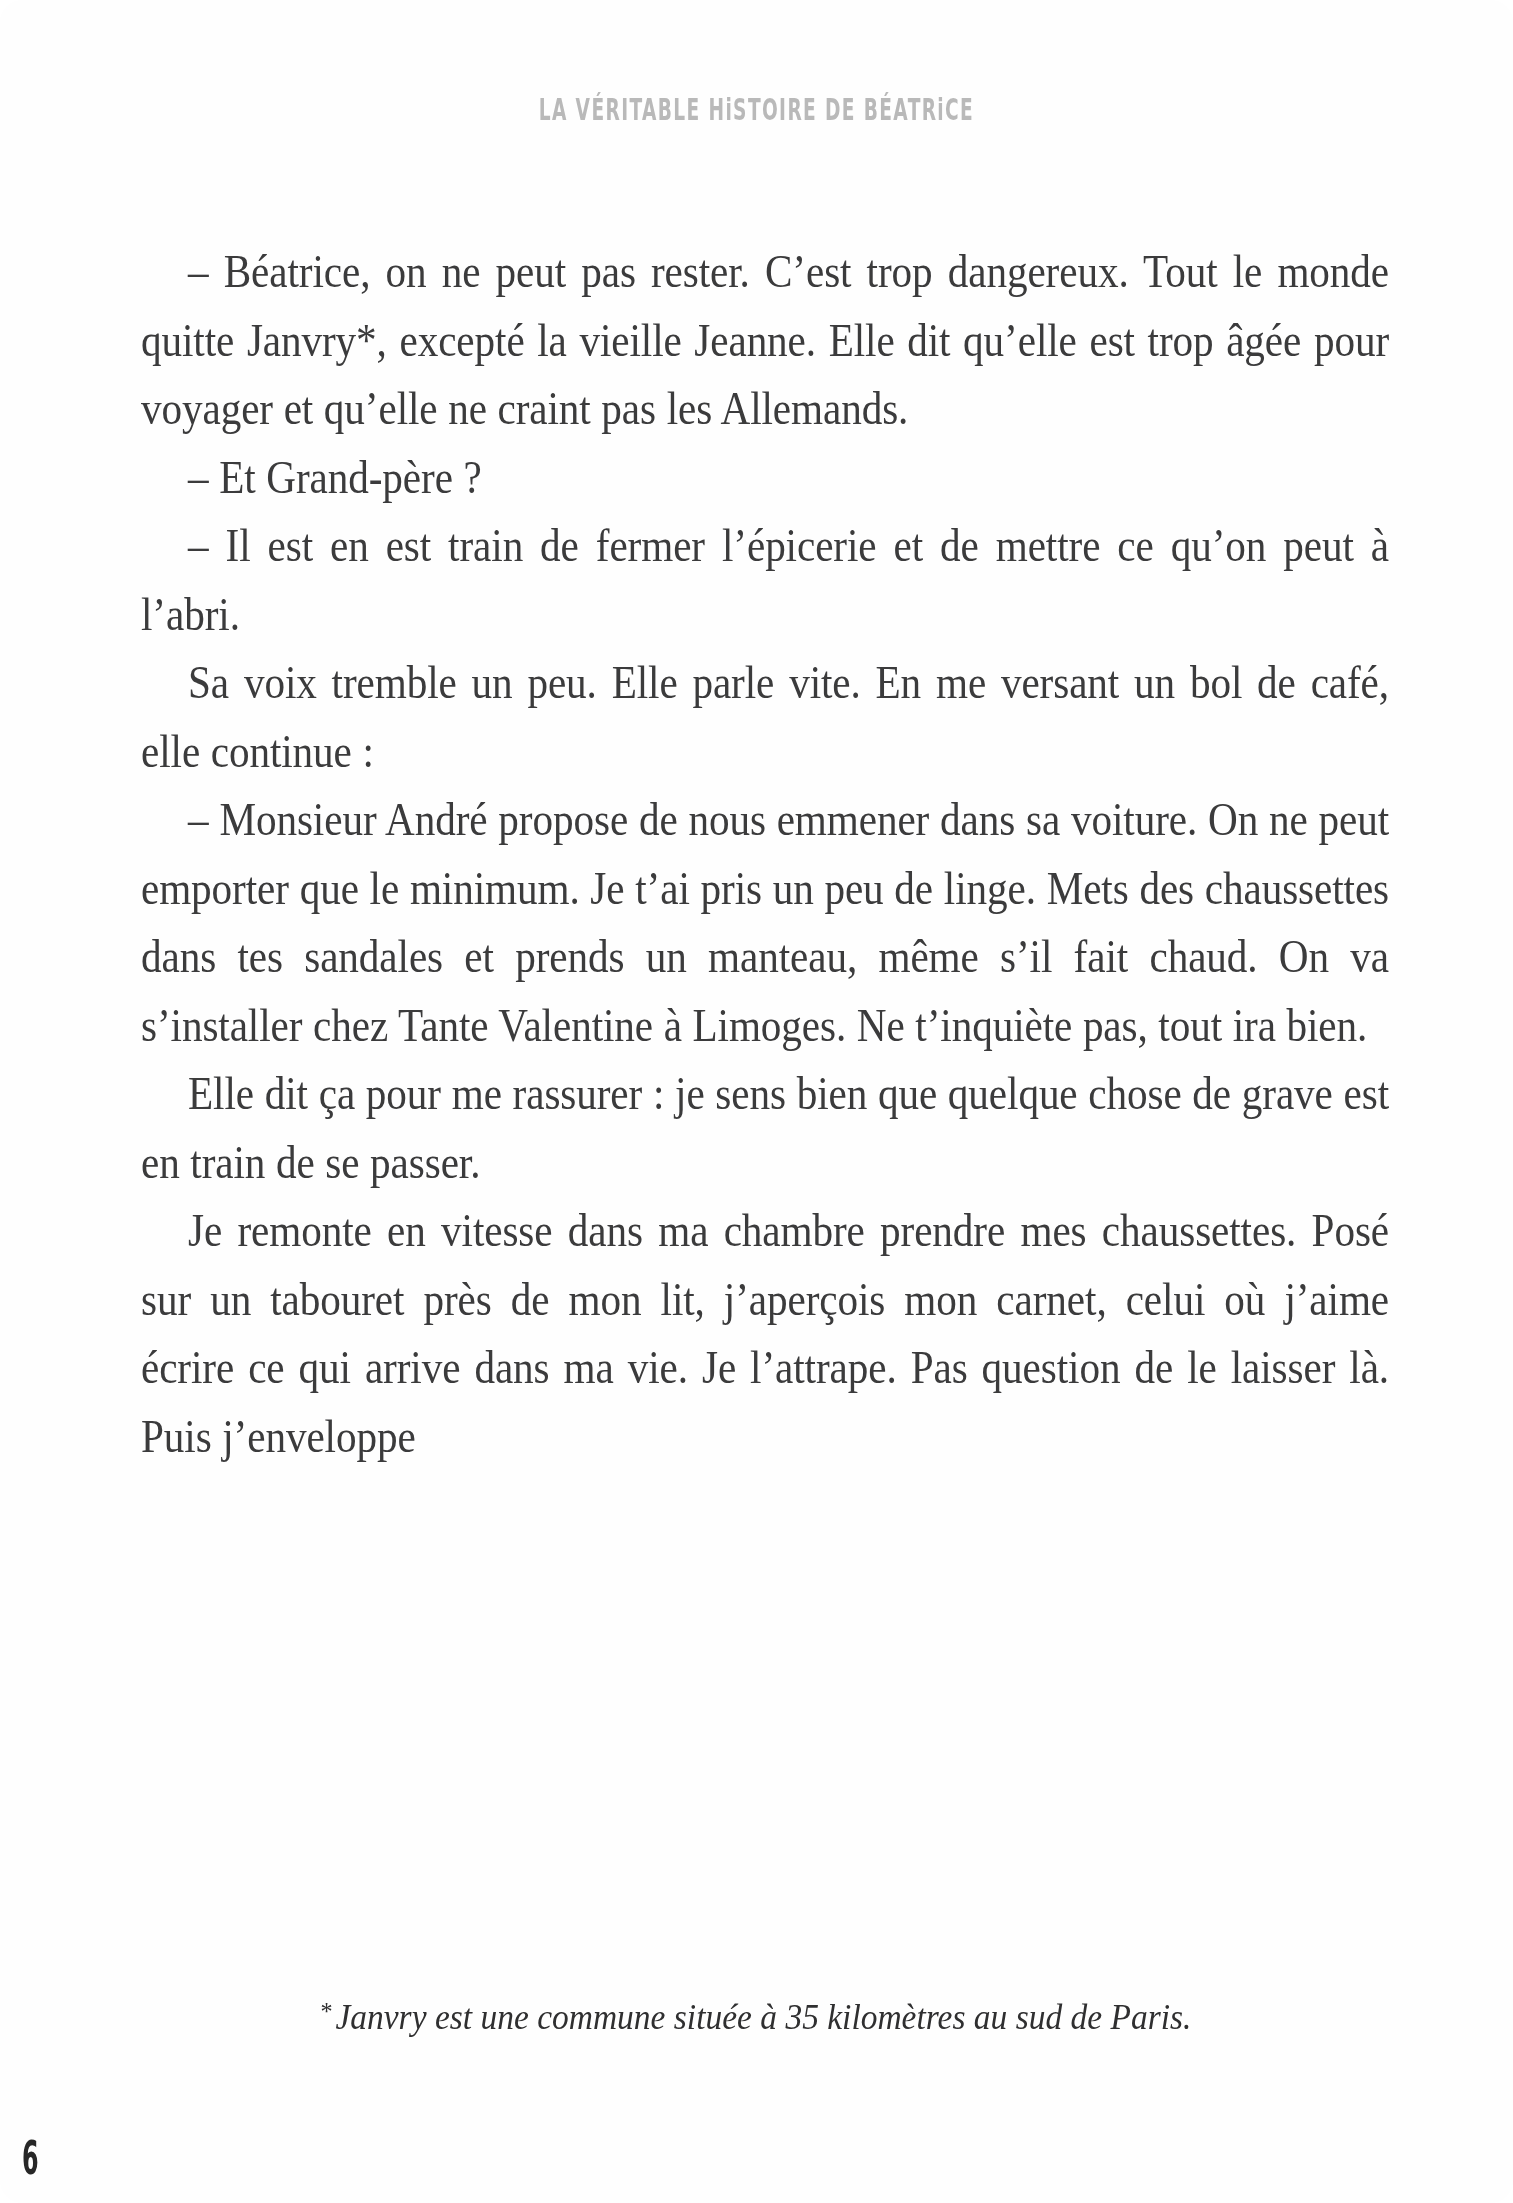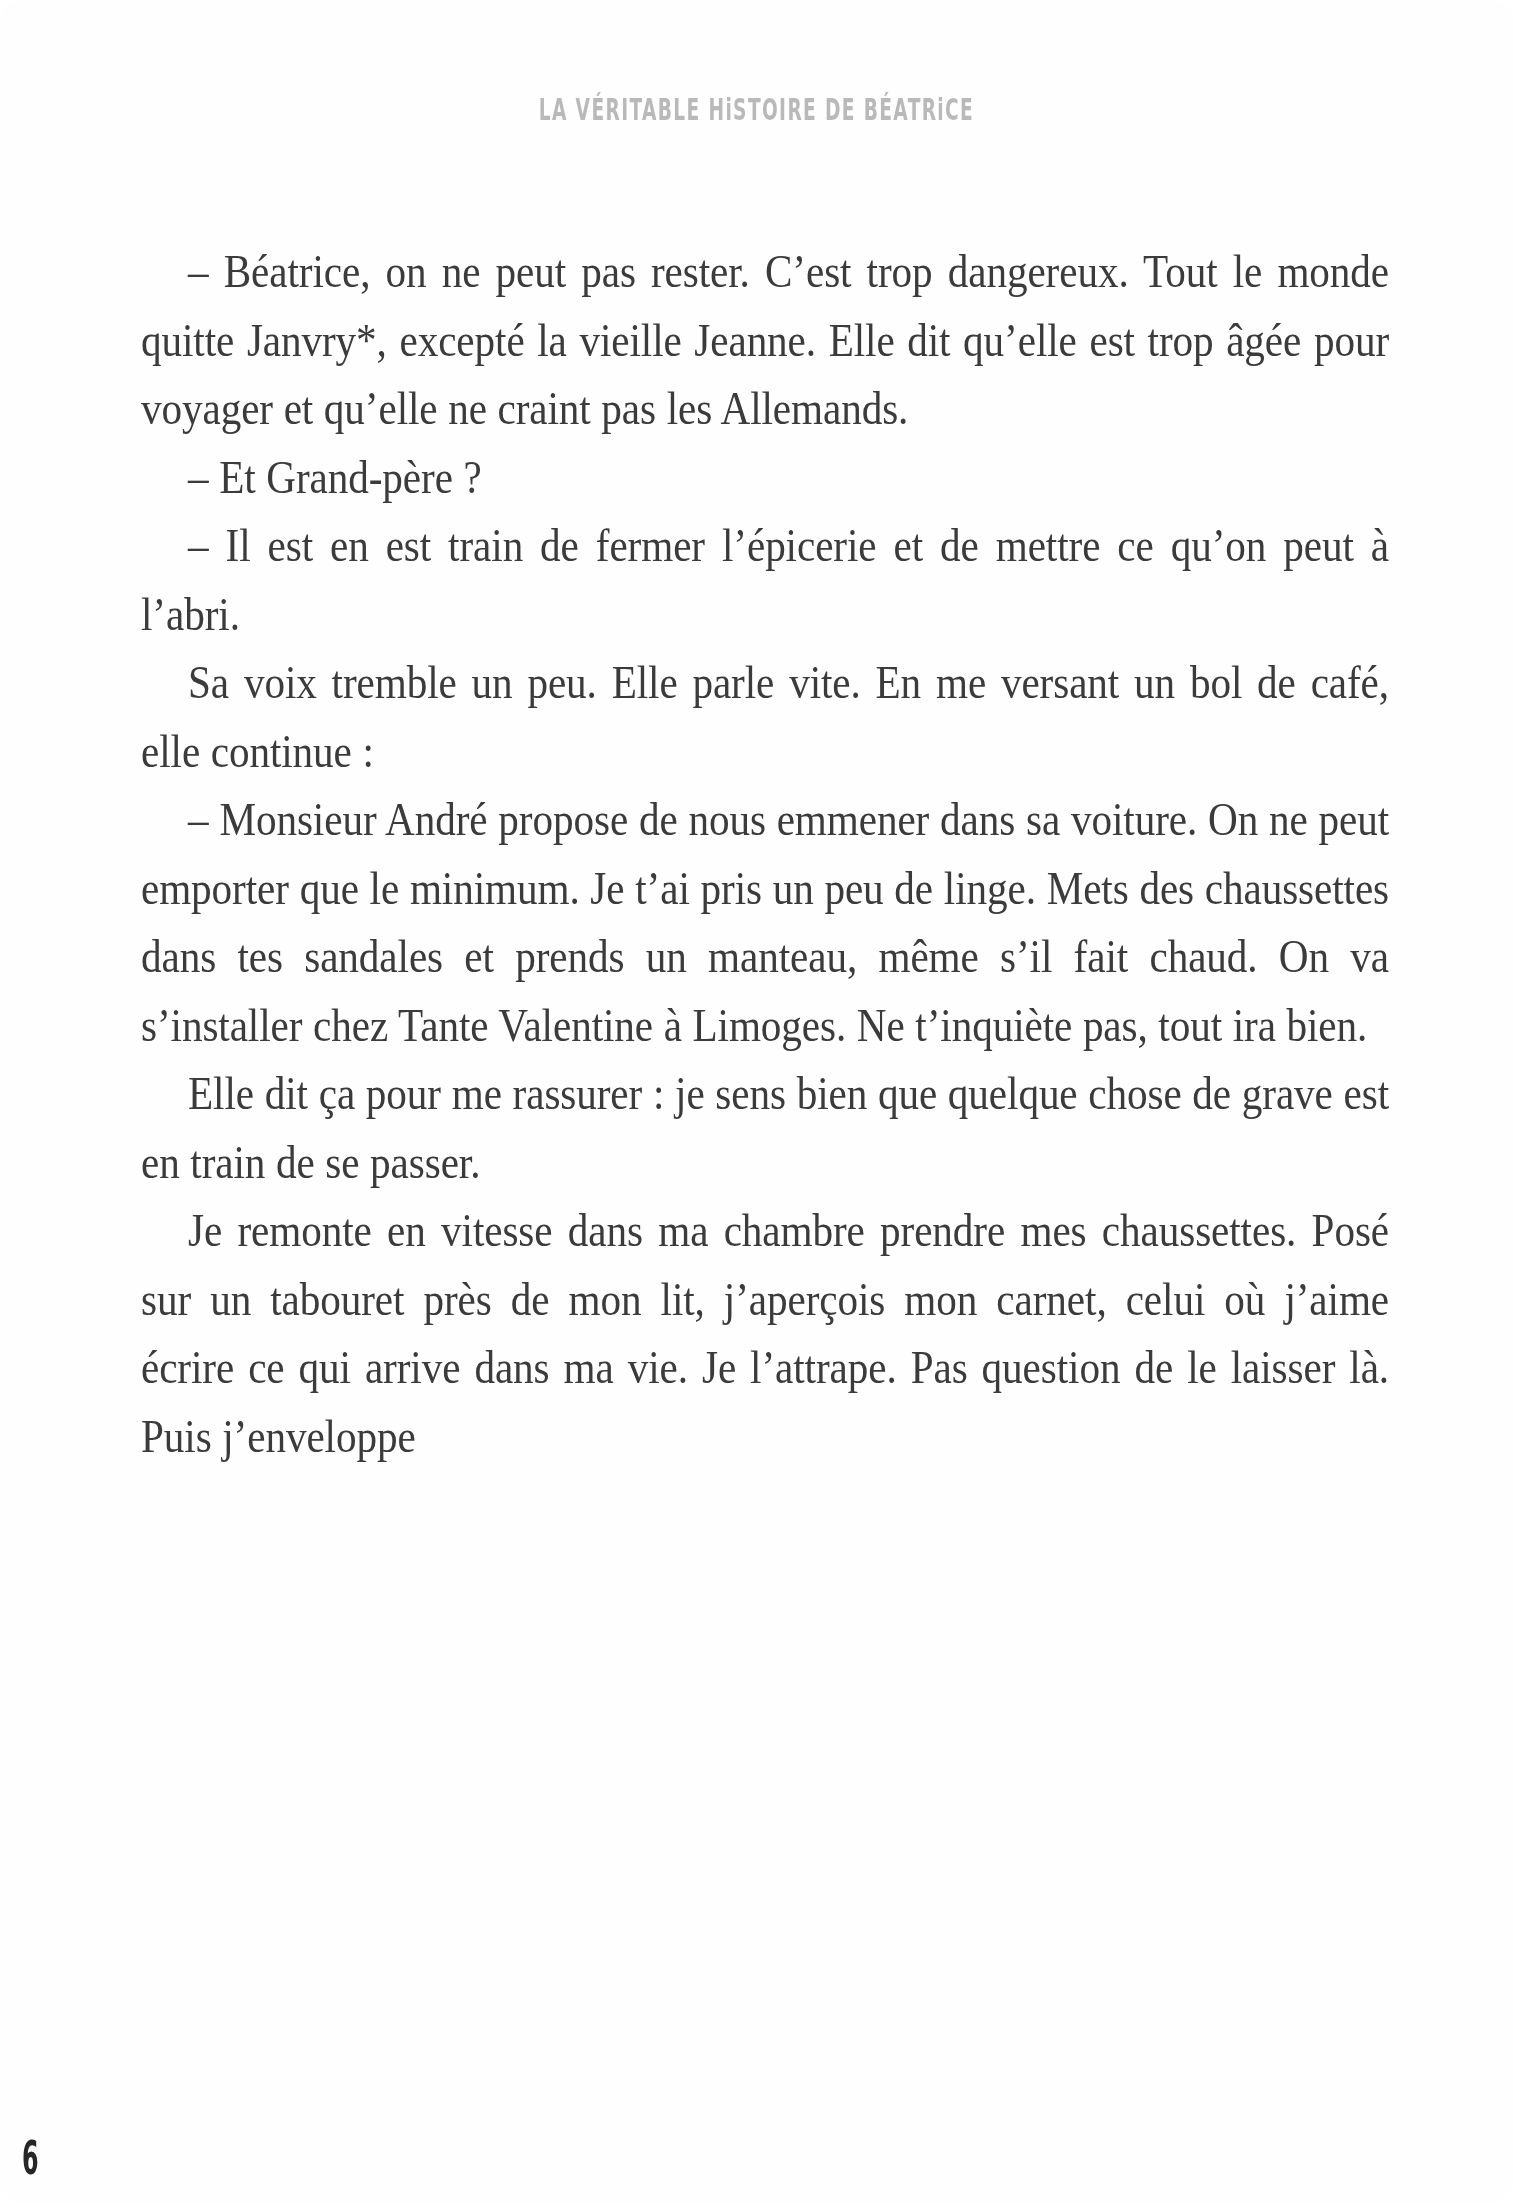--- a/index.html
+++ b/index.html
@@ -121,16 +121,19 @@
   <div class="textblock">
     <p class="para">– Béatrice, on ne peut pas rester. C’est trop dangereux. Tout le monde quitte Janvry*, excepté la vieille Jeanne. Elle dit qu’elle est trop âgée pour voyager et qu’elle ne craint pas les Allemands.</p>
     <p class="para last-of-block">– Et Grand-père ?</p>
     <p class="para">– Il est en est train de fermer l’épicerie et de mettre ce qu’on peut à l’abri.</p>
     <p class="para">Sa voix tremble un peu. Elle parle vite. En me versant un bol de café, elle continue :</p>
     <p class="para">– Monsieur André propose de nous emmener dans sa voiture. On ne peut emporter que le minimum. Je t’ai pris un peu de linge. Mets des chaussettes dans tes sandales et prends un manteau, même s’il fait chaud. On va s’installer chez Tante Valentine à Limoges. Ne t’inquiète pas, tout ira bien.</p>
     <p class="para">Elle dit ça pour me rassurer : je sens bien que quelque chose de grave est en train de se passer.</p>
     <p class="para">Je remonte en vitesse dans ma chambre prendre mes chaussettes. Posé sur un tabouret près de mon lit, j’aperçois mon carnet, celui où j’aime écrire ce qui arrive dans ma vie. Je l’attrape. Pas question de le laisser là. Puis j’enveloppe</p>
   </div>
 
+  <div class="footnote">
+    <p class="footnote-text"><span class="footnote-marker">*</span><span>Janvry est une commune située à 35 kilomètres au sud de Paris.</span></p>
+  </div>
 
   <div class="folio">6</div>
 
 </div>
 
 </body></html>

